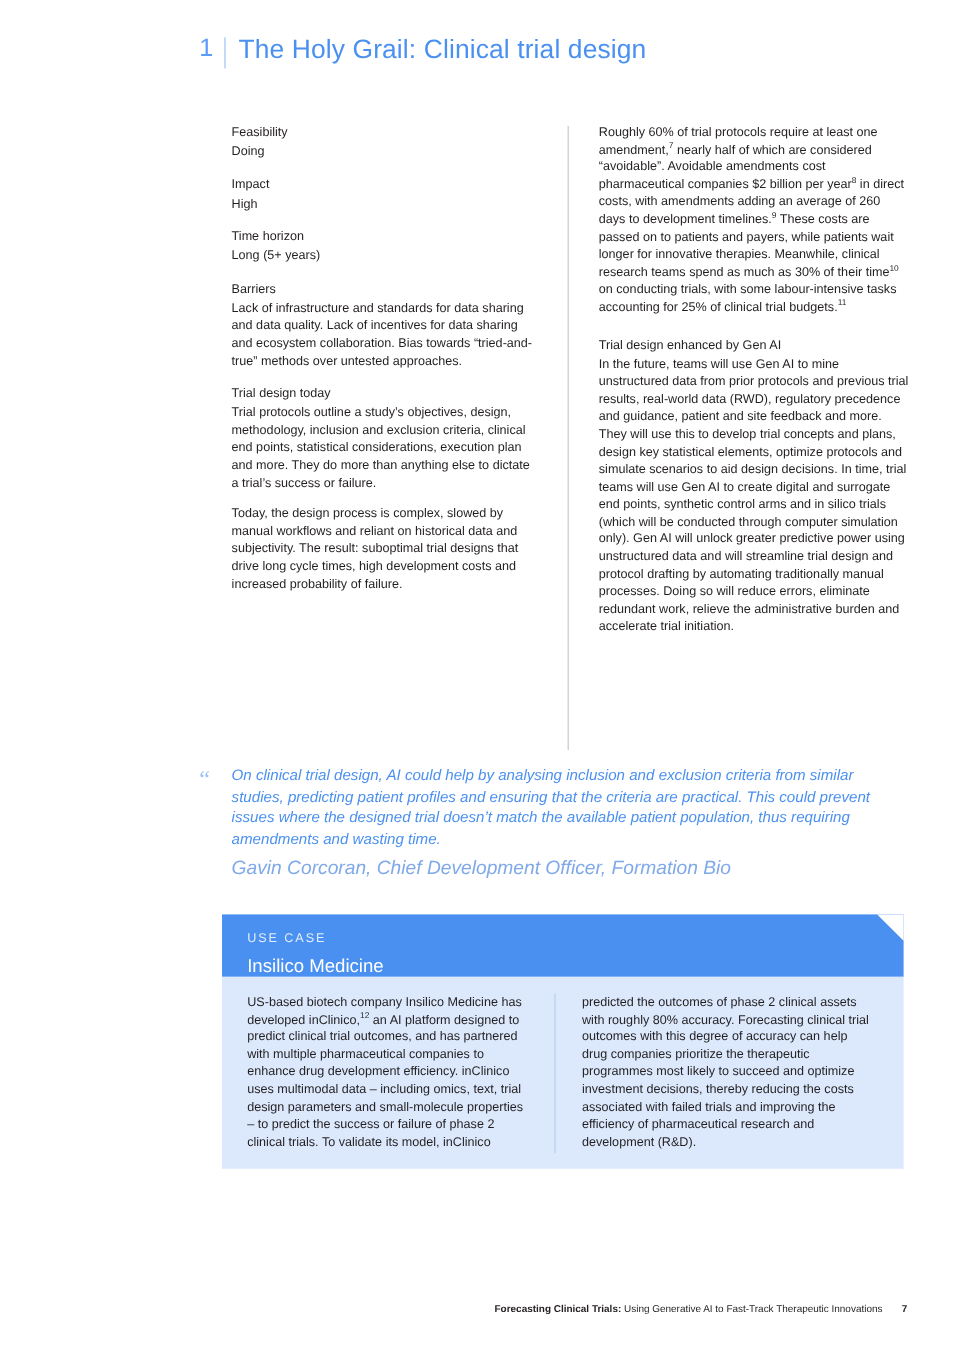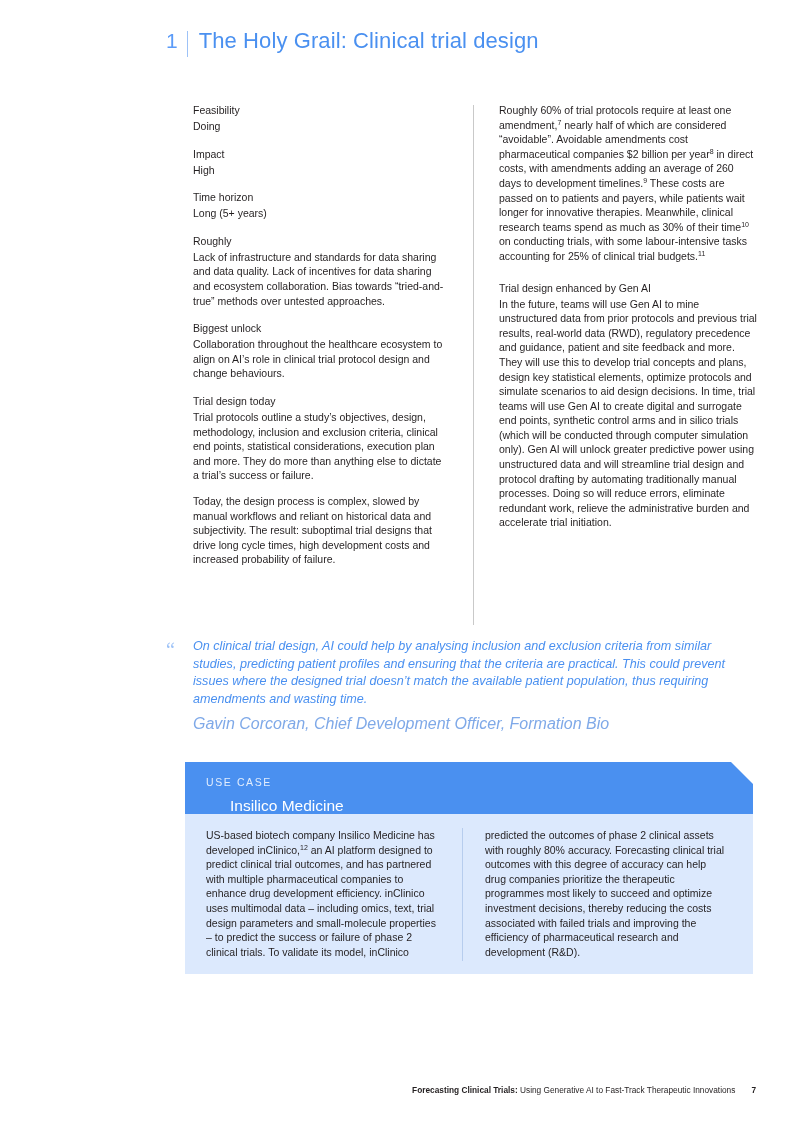--- a/index.html
+++ b/index.html
@@ -158,21 +158,20 @@
     letter-spacing: 1.6px;
     color: #e2edfd;
   }
   .usecase-title {
     position: absolute;
     left: 21px;
     top: 35px;
     font-size: 15.5px;
     color: #ffffff;
     font-weight: 400;
-    margin-left: 24px;
   }
   .usecase-body {
     position: relative;
     background: #dce9fd;
     width: 568px;
     height: 160px;
   }
   .uc-col-left {
     position: absolute;
     left: 21px;
@@ -242,26 +241,22 @@
       </div>
       <div class="blk">
         <p class="field-label">Impact</p>
         <p class="field-value">High</p>
       </div>
       <div class="blk">
         <p class="field-label">Time horizon</p>
         <p class="field-value">Long (5+ years)</p>
       </div>
       <div class="blk">
-        <p class="field-label">Roughly</p>
+        <p class="field-label">Barriers</p>
         <p class="field-value">Lack of infrastructure and standards for data sharing and data quality. Lack of incentives for data sharing and ecosystem collaboration. Bias towards “tried-and-true” methods over untested approaches.</p>
-      </div>
-      <div class="blk">
-        <p class="field-label">Biggest unlock</p>
-        <p class="field-value">Collaboration throughout the healthcare ecosystem to align on AI’s role in clinical trial protocol design and change behaviours.</p>
       </div>
       <div class="blk">
         <p class="field-label">Trial design today</p>
         <p class="para">Trial protocols outline a study’s objectives, design, methodology, inclusion and exclusion criteria, clinical end points, statistical considerations, execution plan and more. They do more than anything else to dictate a trial’s success or failure.</p>
         <p class="para">Today, the design process is complex, slowed by manual workflows and reliant on historical data and subjectivity. The result: suboptimal trial designs that drive long cycle times, high development costs and increased probability of failure.</p>
       </div>
     </div>
 
     <div class="col-divider"></div>
 

